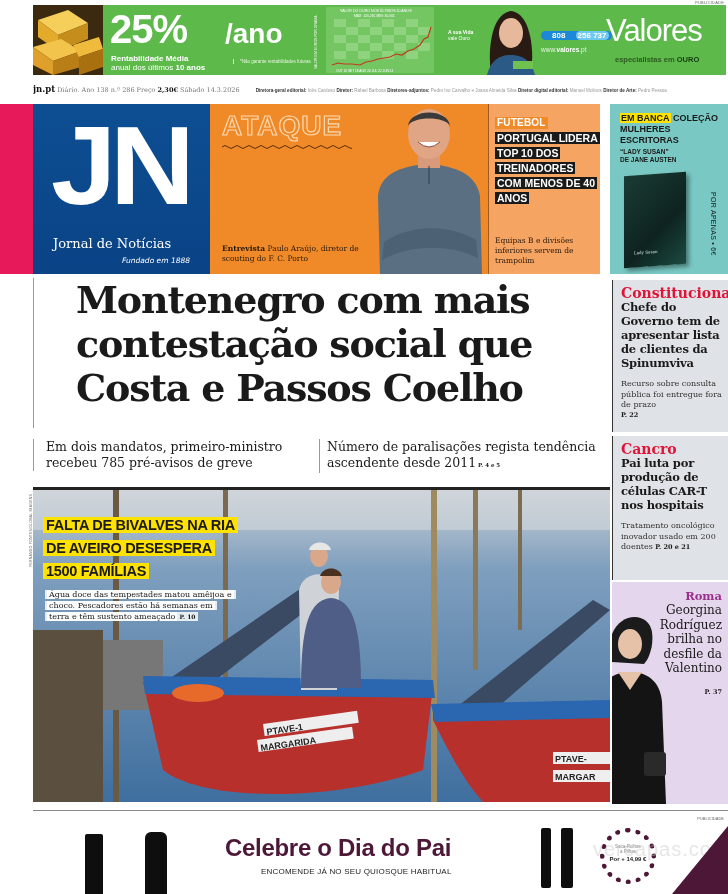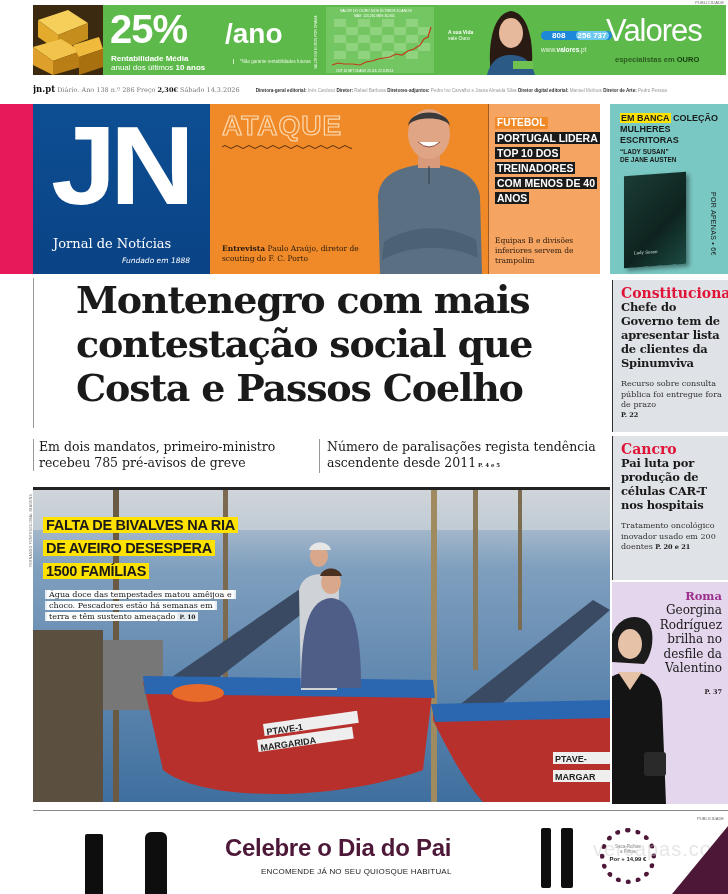--- a/index.html
+++ b/index.html
@@ -61,21 +61,21 @@
   .book-tag .hl { background: #ffe200; padding: 0 1px; }
   .book-sub { position: absolute; left: 10px; top: 44px; font-family: "Liberation Sans", sans-serif; font-weight: bold; font-size: 6.5px; line-height: 8px; color: #1a1a1a; }
   .book-cover { position: absolute; left: 14px; top: 70px; width: 62px; height: 92px; background: linear-gradient(135deg, #1a3c34 0%, #0e231f 60%, #1b4b42 100%); transform: skewY(-4deg); box-shadow: 3px 3px 4px rgba(0,0,0,.4); }
   .book-cover .bt { position: absolute; left: 10px; bottom: 12px; font-family: "DejaVu Serif", serif; font-size: 4px; color: #d4e8e3; }
   .book-price { position: absolute; left: 100px; top: 88px; writing-mode: vertical-rl; font-family: "Liberation Sans", sans-serif; font-size: 7px; color: #1a1a1a; letter-spacing: .3px; }
 
   
   .main-headline { position: absolute; left: 33px; top: 278px; width: 577px; height: 150px; border-left: 1px solid #999; padding-left: 6px; }
   .main-headline h1 { font-family: "DejaVu Serif", serif; font-weight: bold; font-size: 38px; line-height: 44px; color: #1a1a1a; letter-spacing: -1.2px; margin-left: 36px; }
   .subhead-row { position: absolute; left: 33px; top: 437px; width: 577px; height: 40px; }
-  .subhead-left { position: absolute; left: 0; top: 2px; width: 280px; border-left: 1px solid #999; padding-left: 5px; font-family: "DejaVu Serif", serif; font-size: 12.5px; line-height: 16px; color: #1a1a1a; }
+  .subhead-left { position: absolute; left: 0; top: 2px; width: 280px; border-left: 1px solid #999; padding-left: 12px; font-family: "DejaVu Serif", serif; font-size: 12.5px; line-height: 16px; color: #1a1a1a; }
   .subhead-right { position: absolute; left: 286px; top: 2px; width: 290px; border-left: 1px solid #999; padding-left: 7px; font-family: "DejaVu Serif", serif; font-size: 12.5px; line-height: 16px; color: #1a1a1a; }
   .pageref { font-family: "DejaVu Serif", serif; font-weight: bold; font-size: 5.5px; }
   .sep-rule { position: absolute; left: 33px; top: 487px; width: 577px; height: 3px; background: #222; }
 
   
   .side-story { position: absolute; left: 612px; width: 116px; background: #dfe2e6; border-left: 1px solid #333; padding: 7px 6px 0 8px; }
   .side-story.s1 { top: 280px; height: 152px; }
   .side-story.s2 { top: 436px; height: 144px; }
   .side-kicker { font-family: "DejaVu Serif", serif; font-weight: bold; font-size: 14px; line-height: 13px; color: #e01438; }
   .side-head { font-family: "DejaVu Serif", serif; font-weight: bold; font-size: 11.5px; line-height: 14px; color: #1a1a1a; letter-spacing: -.2px; }

